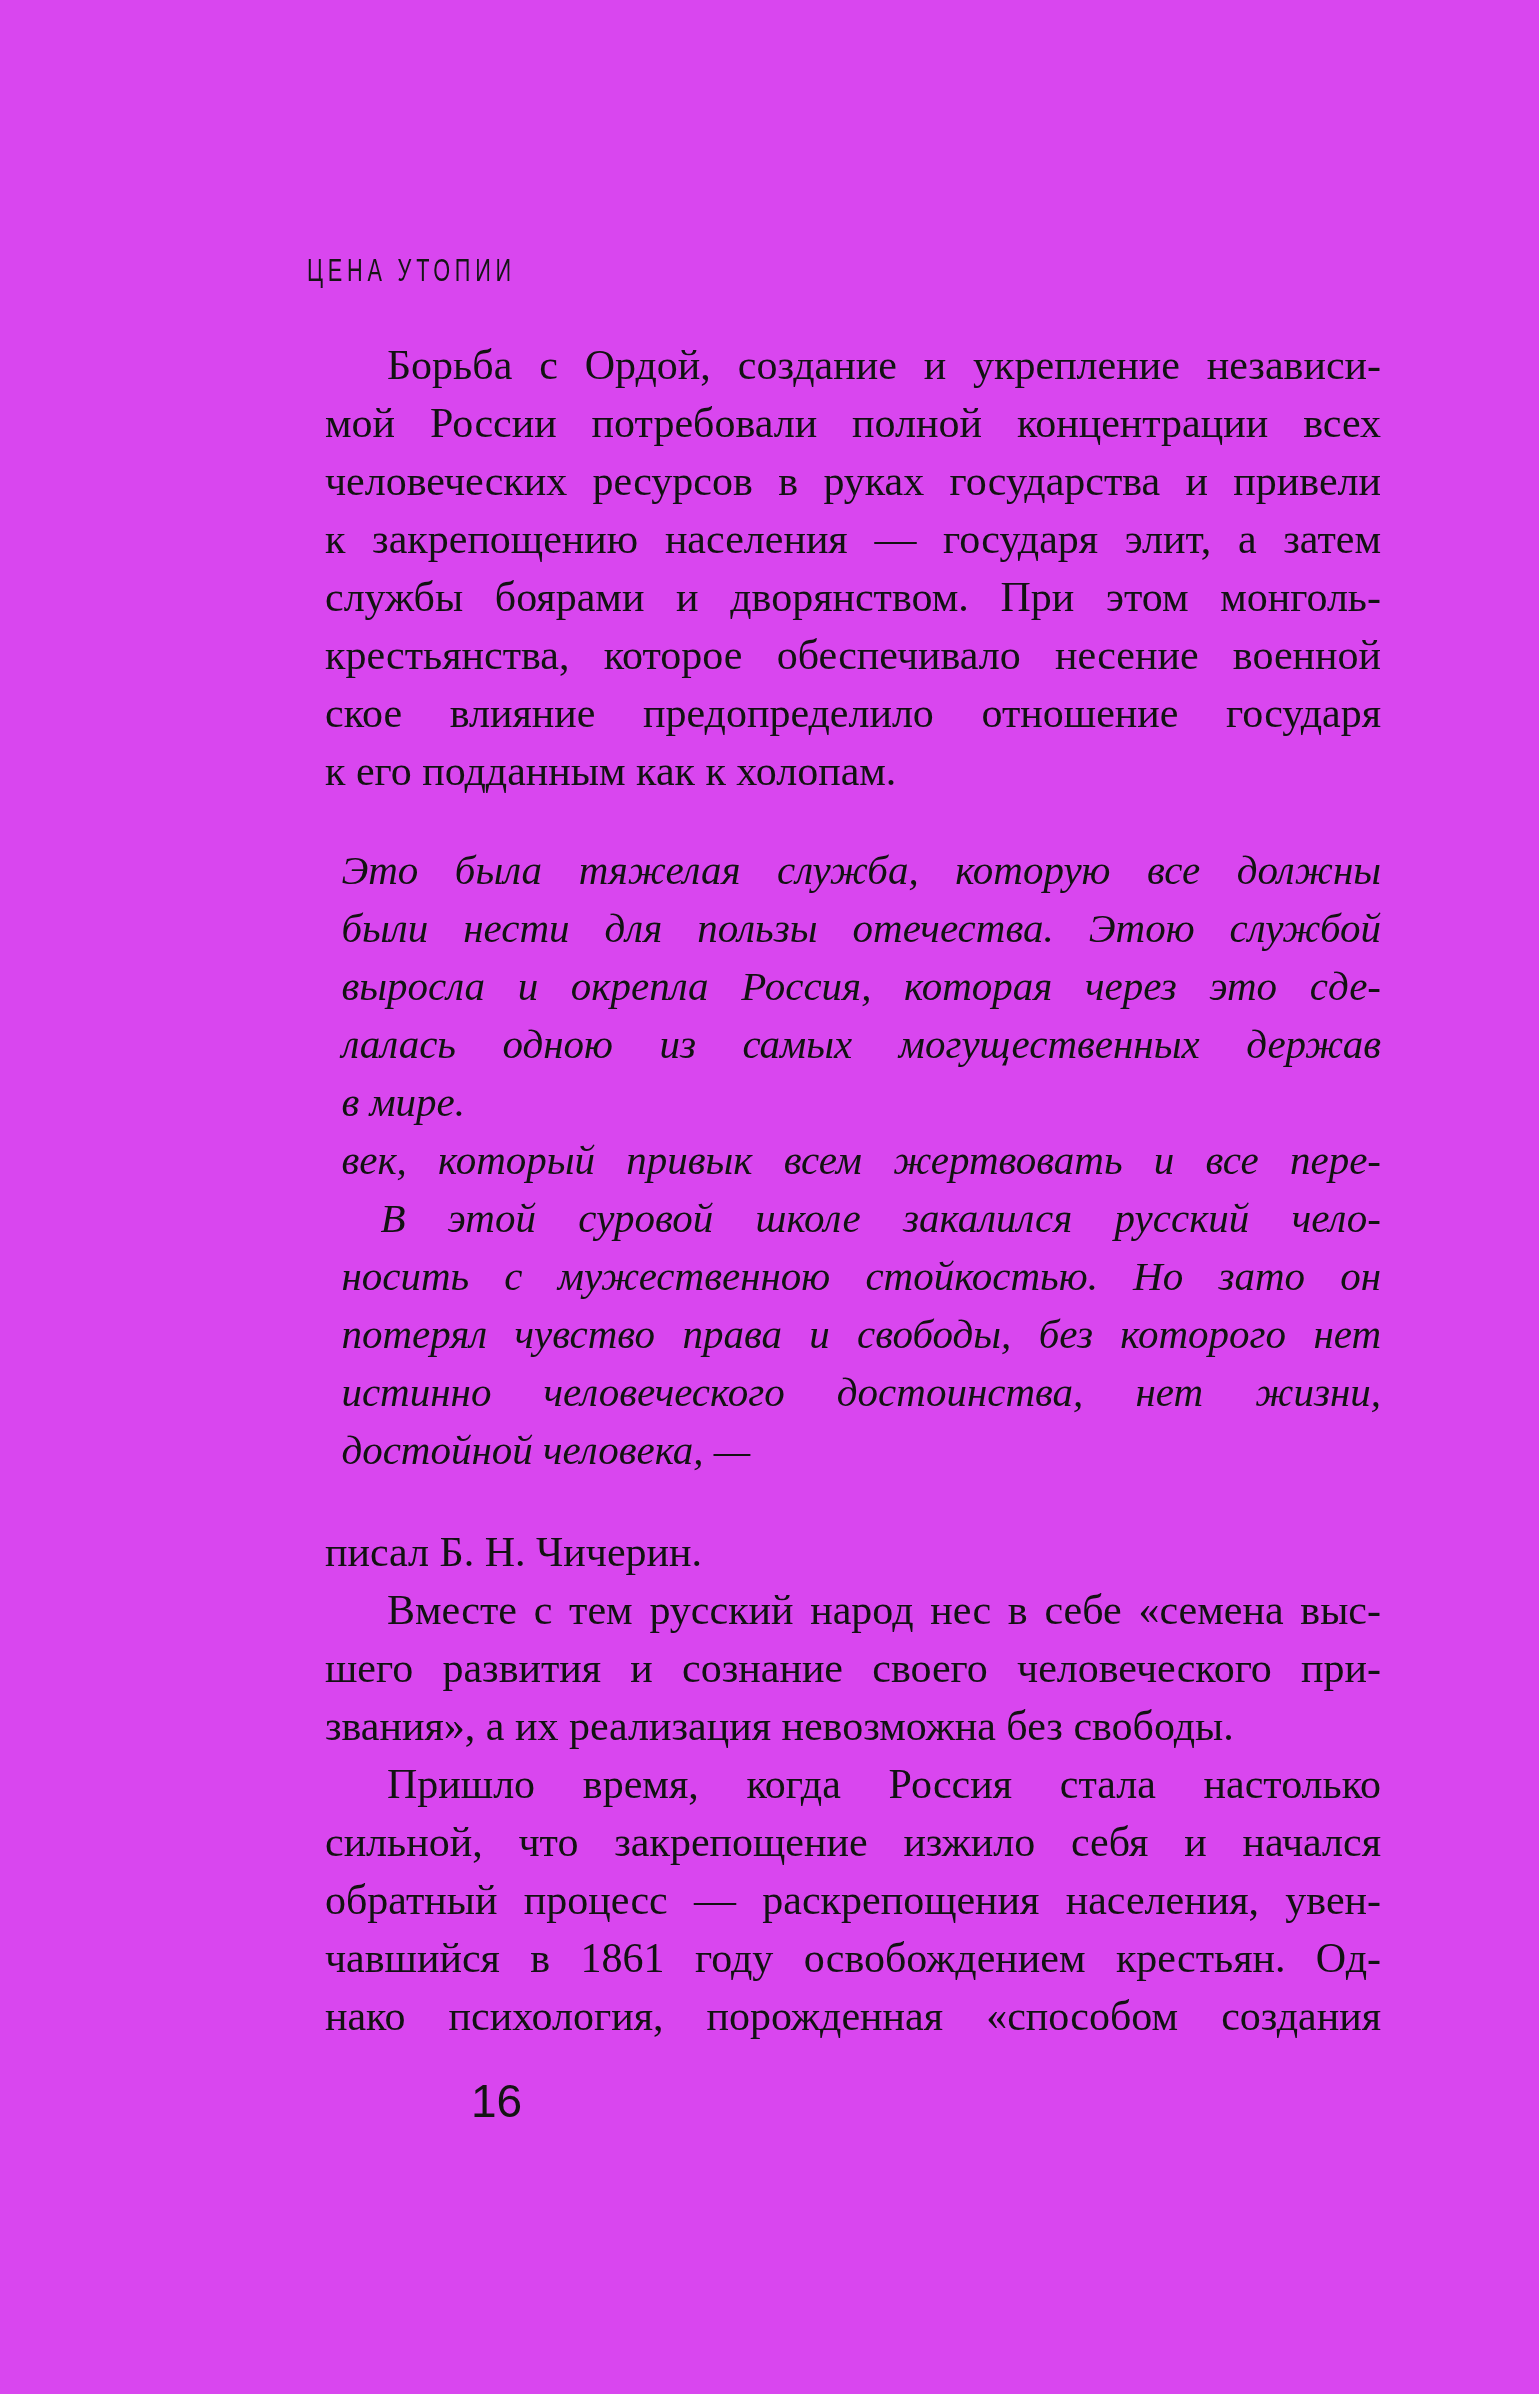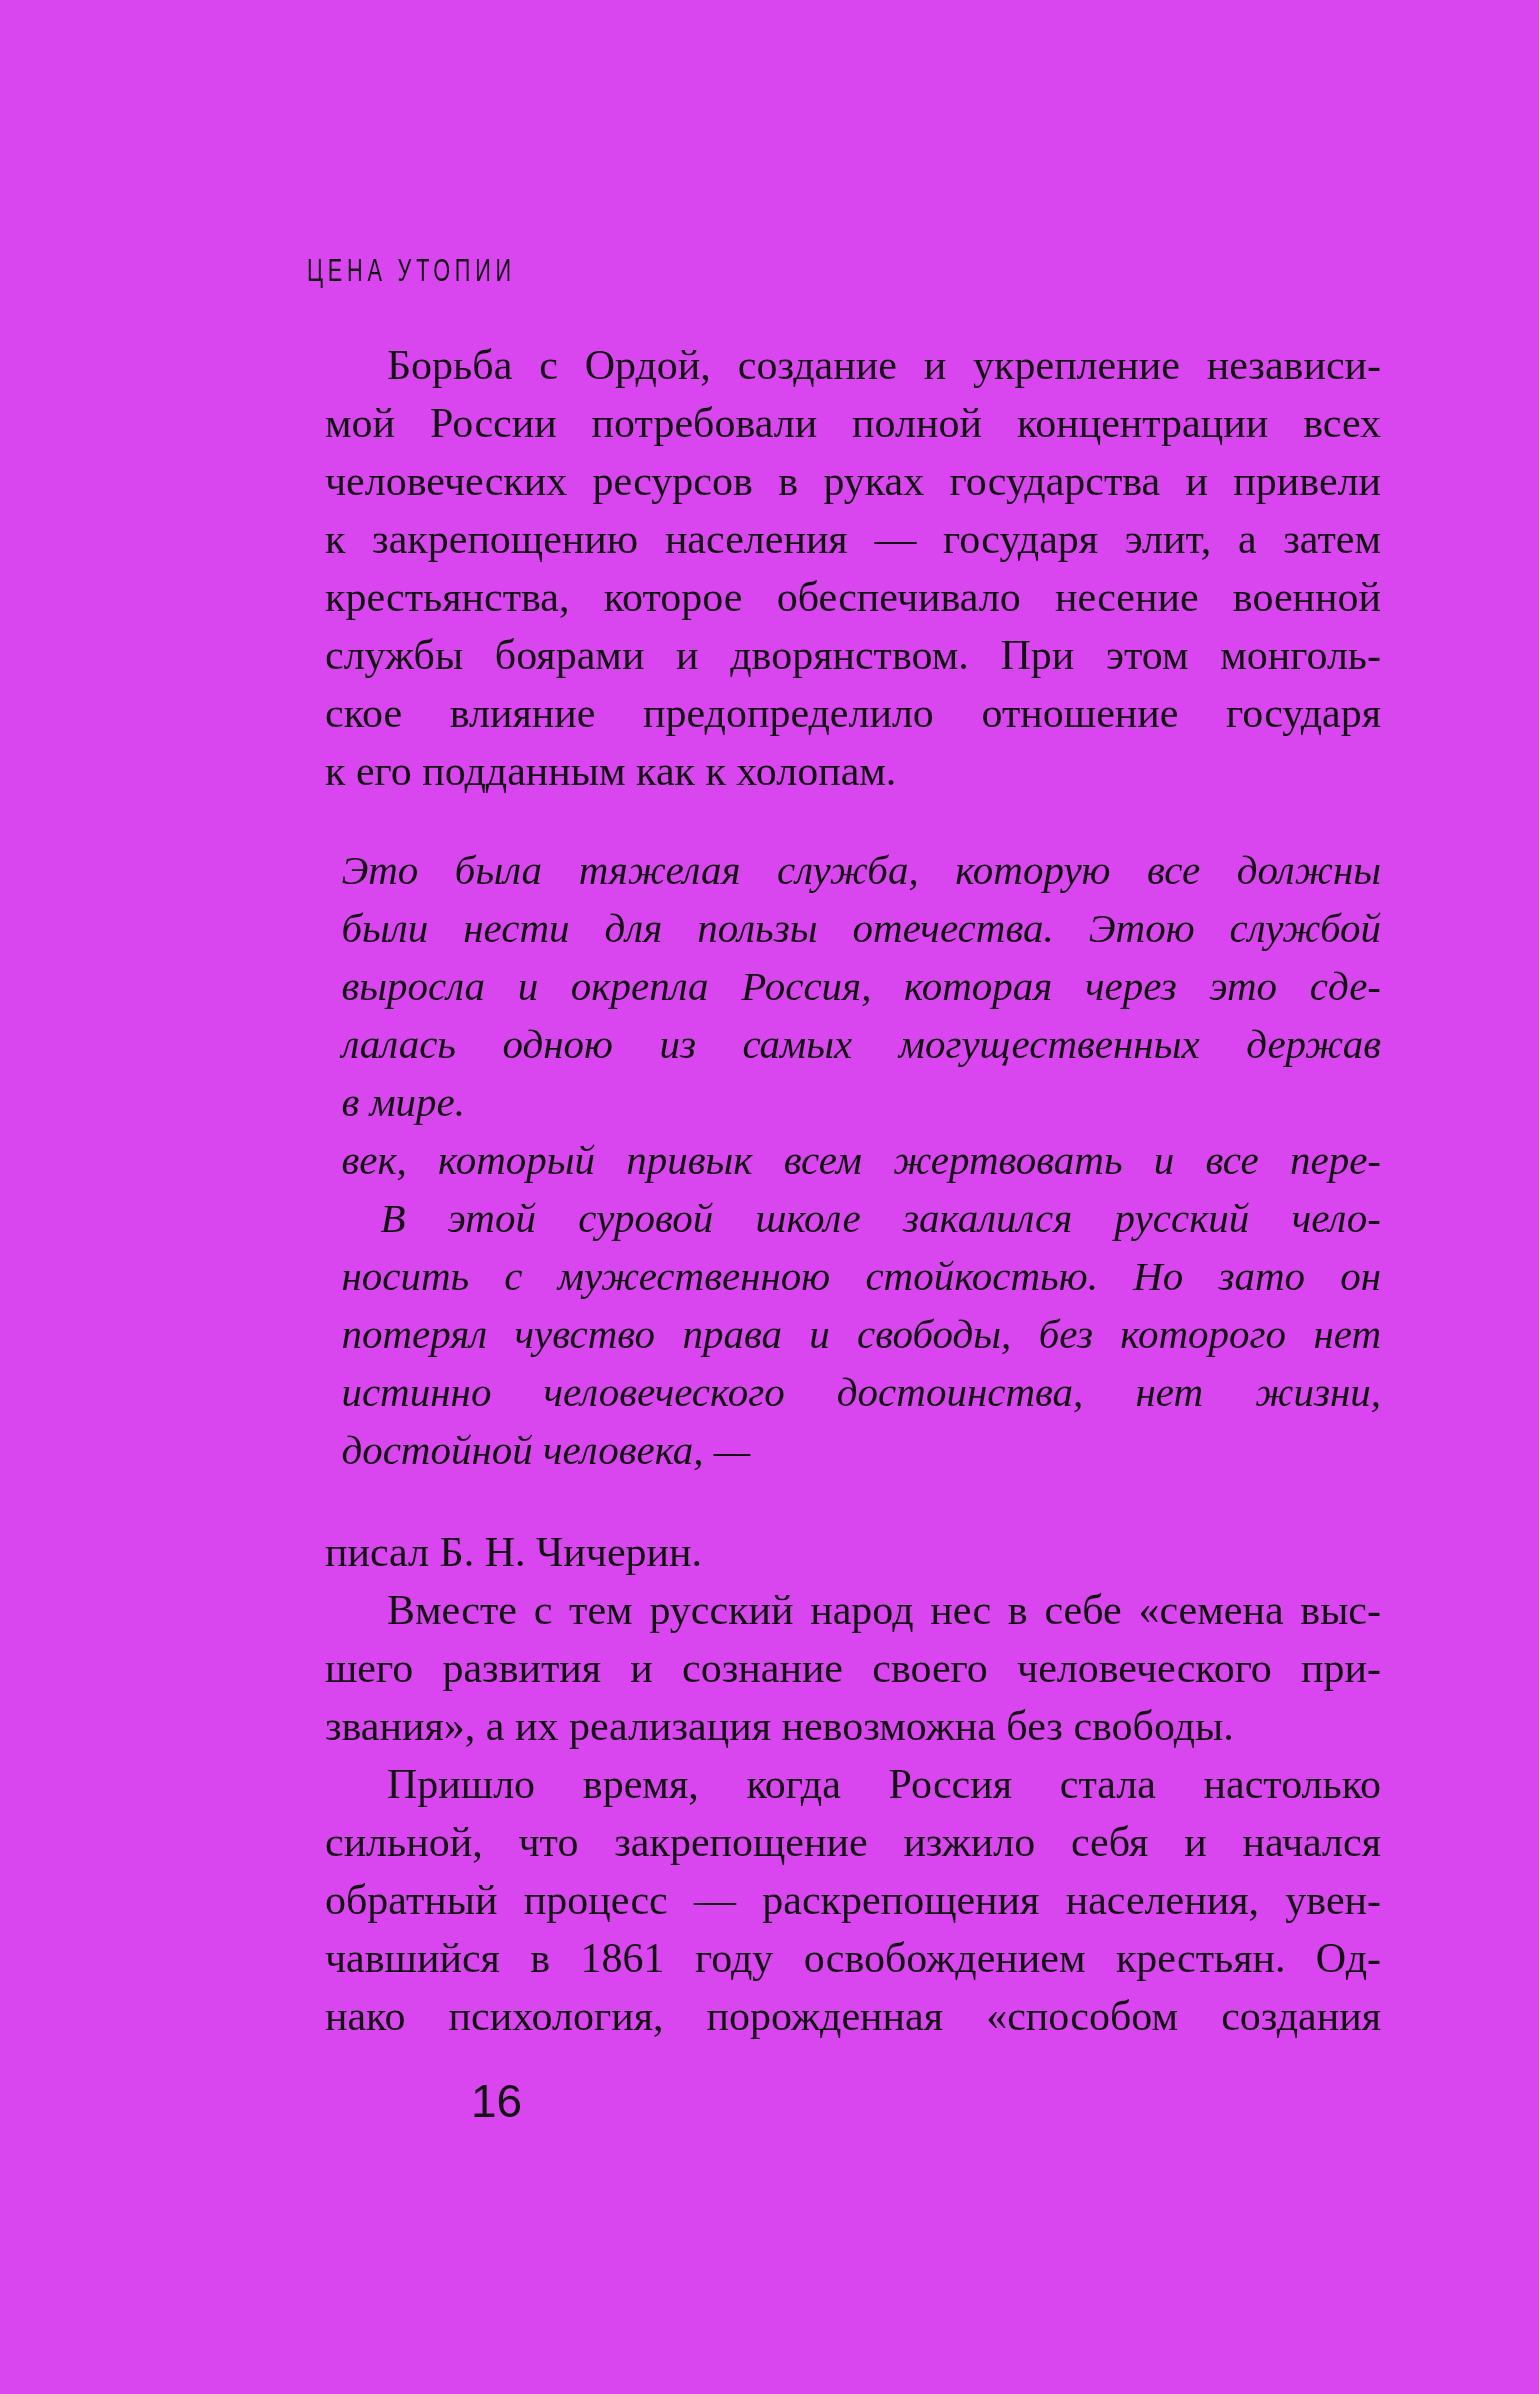--- a/index.html
+++ b/index.html
@@ -77,22 +77,22 @@
 
   <div class="running-head">ЦЕНА УТОПИИ</div>
 
   <div class="text-block">
 
     <div>
       <div class="line indent">Борьба с Ордой, создание и укрепление независи-</div>
       <div class="line">мой России потребовали полной концентрации всех</div>
       <div class="line">человеческих ресурсов в руках государства и привели</div>
       <div class="line">к закрепощению населения — государя элит, а затем</div>
+      <div class="line">службы боярами и дворянством. При этом монголь-</div>
       <div class="line">крестьянства, которое обеспечивало несение военной</div>
-      <div class="line">службы боярами и дворянством. При этом монголь-</div>
       <div class="line">ское влияние предопределило отношение государя</div>
       <div class="line endline">к его подданным как к холопам.</div>
     </div>
 
     <div class="quote">
       <div>
         <div class="line">Это была тяжелая служба, которую все должны</div>
         <div class="line">были нести для пользы отечества. Этою службой</div>
         <div class="line">выросла и окрепла Россия, которая через это сде-</div>
         <div class="line">лалась одною из самых могущественных держав</div>

